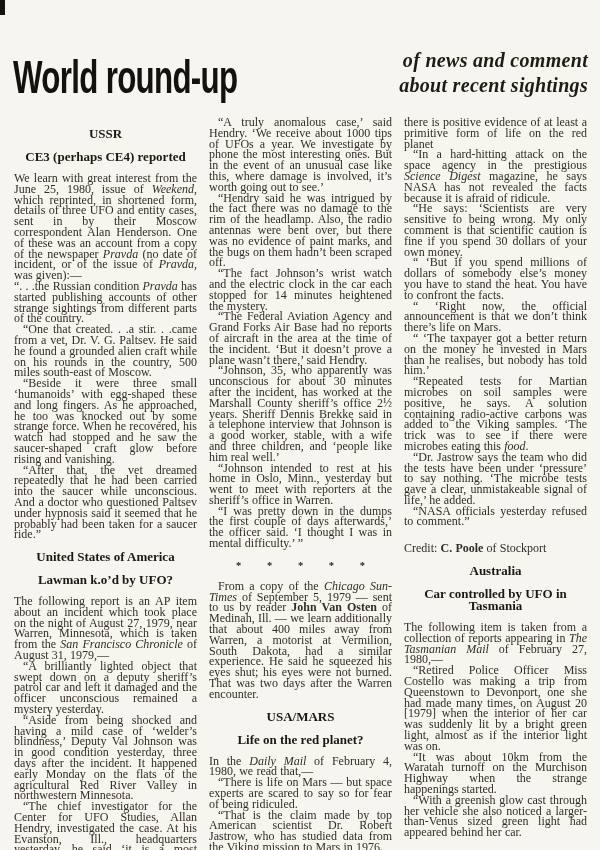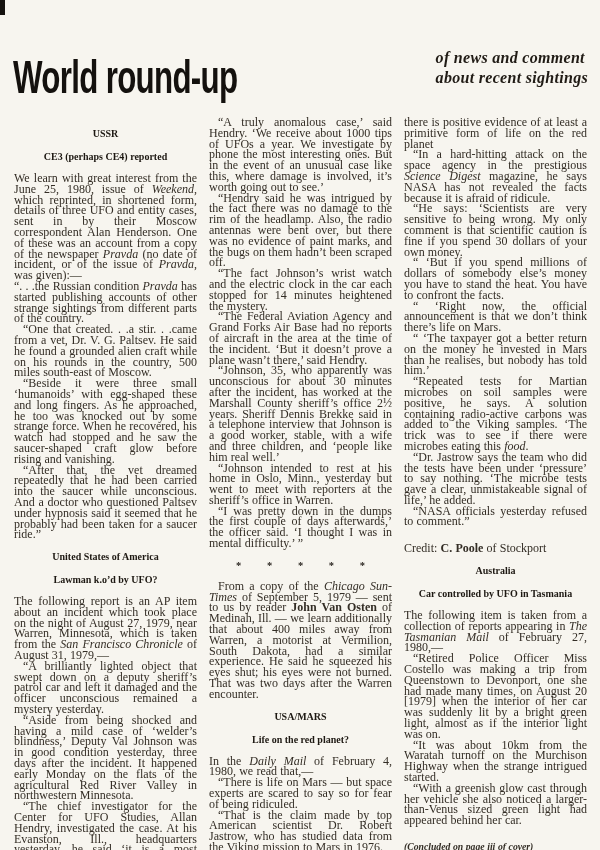--- a/index.html
+++ b/index.html
@@ -10,38 +10,38 @@
     font-family:"Liberation Serif", serif;
   }
   .corner-mark{position:absolute;left:0;top:0;width:5px;height:15px;background:#15120f;}
   .page-title{
     position:absolute;left:13px;top:50px;margin:0;
     font-family:"Liberation Sans", sans-serif;
     font-weight:bold;font-size:46px;letter-spacing:-1px;color:#14110e;
     transform:scaleX(0.68);transform-origin:left top;white-space:nowrap;
   }
   .subtitle{
-    position:absolute;right:12px;top:48px;
-    font-style:italic;font-weight:bold;font-size:16px;line-height:1.23;
+    position:absolute;right:12px;top:48px;text-align:right;
+    font-style:italic;font-weight:bold;font-size:20px;line-height:1.23;
     color:#201b15;letter-spacing:0.3px;
   }
   .columns{
     position:absolute;left:14px;top:114px;width:574px;
     display:flex;gap:12px;align-items:flex-start;
   }
   .col{width:183px;padding-top:3px;}
   .col p{
     margin:0;text-align:justify;
     font-size:12px;line-height:10.8px;
     hyphens:auto;-webkit-hyphens:auto;
     word-spacing:0.2px;
   }
   .col p.indent{text-indent:9px;}
   .heading{
-    text-align:center;font-weight:bold;font-size:10px;line-height:12px;
+    text-align:center;font-weight:bold;font-size:13px;line-height:12px;
     color:#1d1812;margin:11px 0 10px;
   }
   .stars{
     display:flex;justify-content:space-between;
     padding:0 27px;margin:11px 0 10px;
     font-size:10.5px;font-weight:bold;color:#2a2520;
   }
   .credit{margin-top:16px !important;text-align:left !important;}
   .concluded{margin-top:16px !important;text-align:left !important;font-size:9.7px !important;}
   .it{font-style:italic;}
@@ -106,17 +106,17 @@
       <p class="indent "><span>“ ‘Right now, the official announcement is that we don’t think there’s life on Mars.</span></p>
       <p class="indent "><span>“ ‘The taxpayer got a better return on the money he invested in Mars than he realises, but nobody has told him.’</span></p>
       <p class="indent "><span>“Repeated tests for Martian microbes on soil samples were positive, he says. A solution containing radio-active carbons was added to the Viking samples. ‘The trick was to see if there were microbes eating this </span><span class="it">food</span><span>.</span></p>
       <p class="indent "><span>“Dr. Jastrow says the team who did the tests have been under ‘pressure’ to say nothing. ‘The microbe tests gave a clear, unmistakeable signal of life,’ he added.</span></p>
       <p class="indent "><span>“NASA officials yesterday refused to comment.”</span></p>
       <p class="credit"><span>Credit: </span><span class="bd">C. Poole</span><span> of Stockport</span></p>
       <div class="heading">Australia</div>
       <div class="heading">Car controlled by UFO in Tasmania</div>
       <p class=""><span>The following item is taken from a collection of reports appearing in </span><span class="it">The Tasmanian Mail</span><span> of February 27, 1980,—</span></p>
       <p class="indent "><span>“Retired Police Officer Miss Costello was making a trip from Queenstown to Devonport, one she had made many times, on August 20 [1979] when the interior of her car was suddenly lit by a bright green light, almost as if the interior light was on.</span></p>
-      <p class="indent "><span>“It was about 10km from the Waratah turnoff on the Murchison Highway when the strange intrigued started.</span></p>
+      <p class="indent "><span>“It was about 10km from the Waratah turnoff on the Murchison Highway when the strange happenings started.</span></p>
       <p class="indent "><span>“With a greenish glow cast through her vehicle she also noticed a larger-than-Venus sized green light had appeared behind her car.</span></p>
       <p class="concluded"><span class="it bd">(Concluded on page iii of cover)</span></p>
     </div>
 </div>
 
 </body></html>

